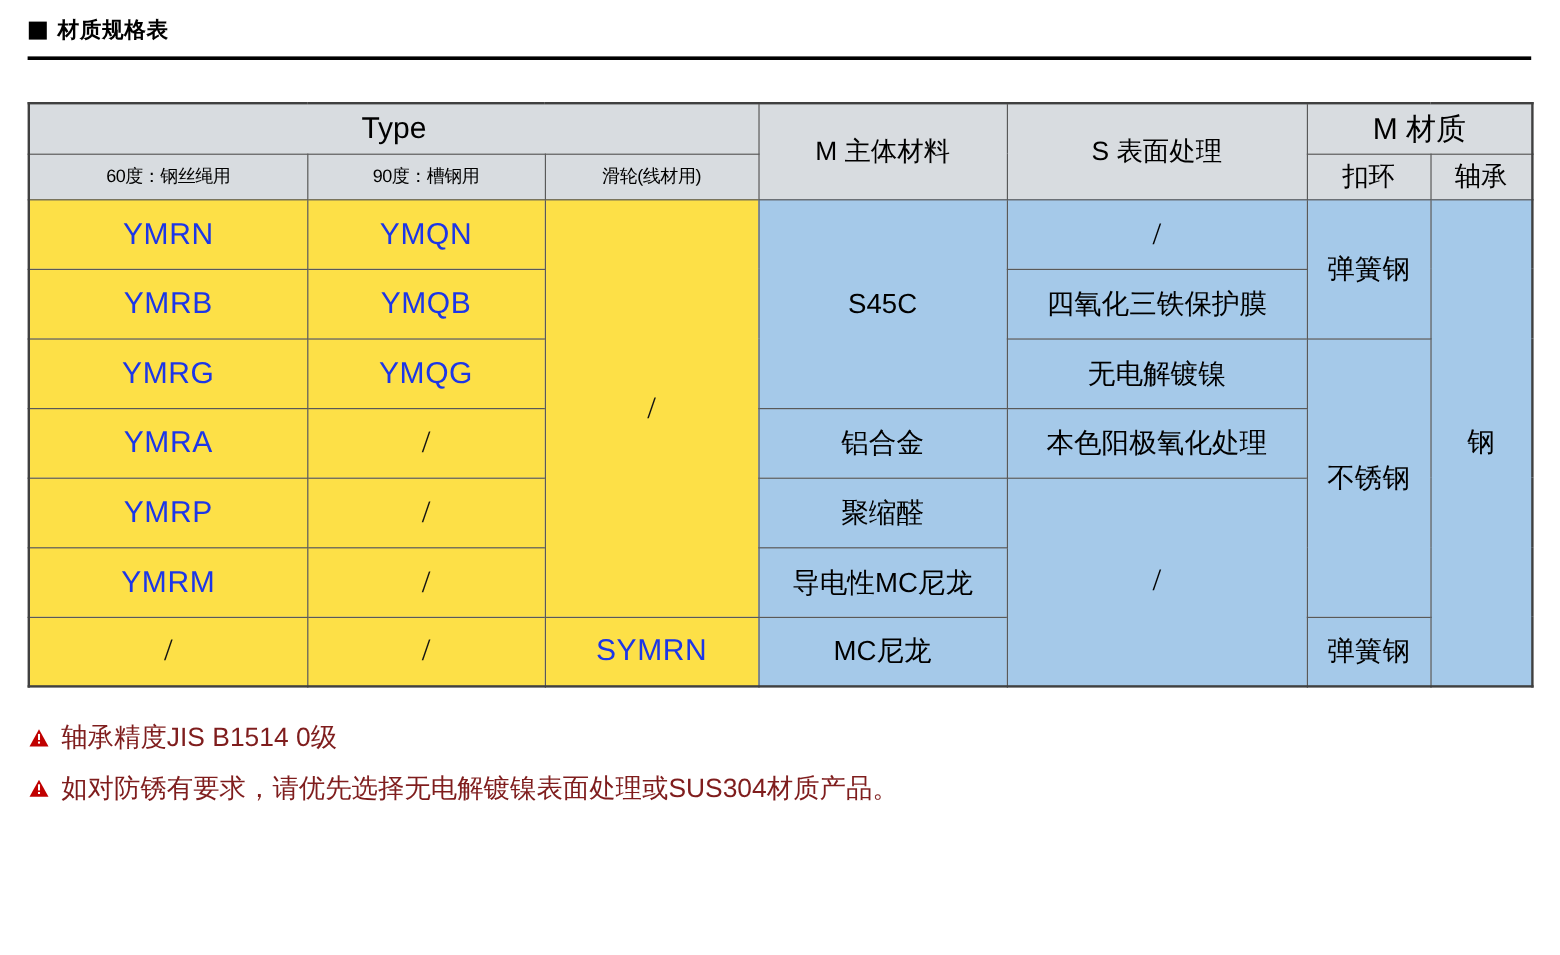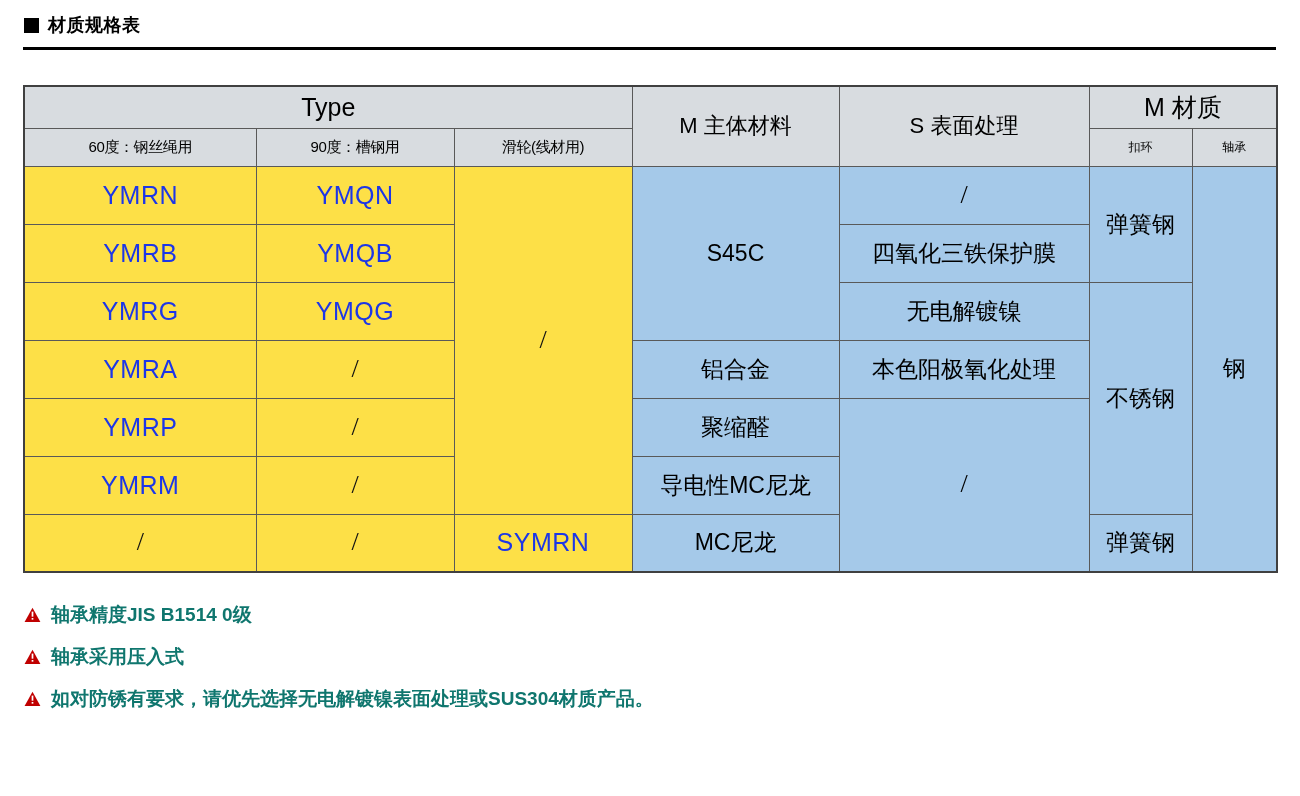--- a/index.html
+++ b/index.html
@@ -90,21 +90,21 @@
   th.hdr-sub {
     font-size: 15px;
     height: 38px;
     letter-spacing: -0.4px;
   }
   th.hdr-mid {
     font-size: 22px;
     height: 80px;
   }
   th.hdr-narrow {
-    font-size: 12px;
+    font-size: 22px;
     height: 38px;
   }
 
   td.body {
     height: 58px;
     font-size: 23px;
     background: #fde047;
   }
   td.code {
     color: #1c36e8;
@@ -150,24 +150,24 @@
     margin-bottom: 16px;
     height: 26px;
   }
   .warn-icon {
     flex: 0 0 auto;
     width: 17px;
     height: 16px;
     margin-top: 4px;
   }
   .note-text {
-    font-size: 19px;
+    font-size: 22px;
     line-height: 24px;
-    font-weight: bold;
-    color: #0f766e;
+    font-weight: normal;
+    color: #7f1d1d;
     white-space: nowrap;
   }
 </style>
 </head>
 <body>
 
 <div class="page">
 
   <div class="title-row">
     <span class="title-marker"></span>
@@ -262,28 +262,20 @@
 
     <div class="note">
       <svg class="warn-icon" viewBox="0 0 20 18">
         <path d="M10 0.5 L19.3 17.3 L0.7 17.3 Z" fill="#c00000"></path>
         <rect x="9" y="5" width="2" height="6" fill="#ffffff"></rect>
         <rect x="9" y="12.5" width="2" height="2" fill="#ffffff"></rect>
       </svg>
       <span class="note-text">轴承精度JIS B1514 0级</span>
     </div>
 
-    <div class="note">
-      <svg class="warn-icon" viewBox="0 0 20 18">
-        <path d="M10 0.5 L19.3 17.3 L0.7 17.3 Z" fill="#c00000"></path>
-        <rect x="9" y="5" width="2" height="6" fill="#ffffff"></rect>
-        <rect x="9" y="12.5" width="2" height="2" fill="#ffffff"></rect>
-      </svg>
-      <span class="note-text">轴承采用压入式</span>
-    </div>
 
     <div class="note">
       <svg class="warn-icon" viewBox="0 0 20 18">
         <path d="M10 0.5 L19.3 17.3 L0.7 17.3 Z" fill="#c00000"></path>
         <rect x="9" y="5" width="2" height="6" fill="#ffffff"></rect>
         <rect x="9" y="12.5" width="2" height="2" fill="#ffffff"></rect>
       </svg>
       <span class="note-text">如对防锈有要求，请优先选择无电解镀镍表面处理或SUS304材质产品。</span>
     </div>
 

